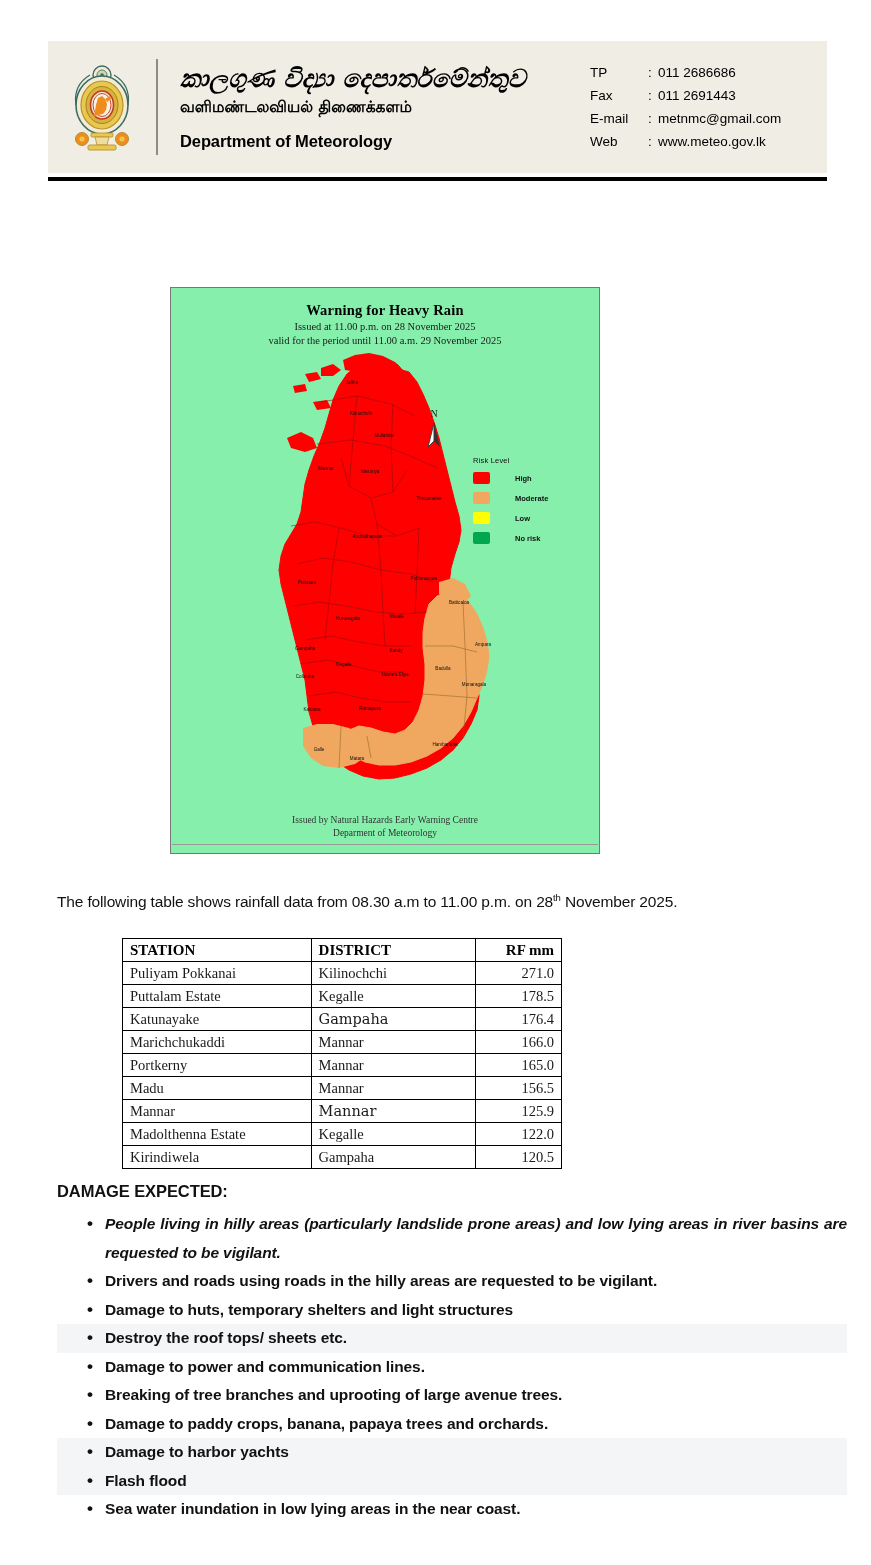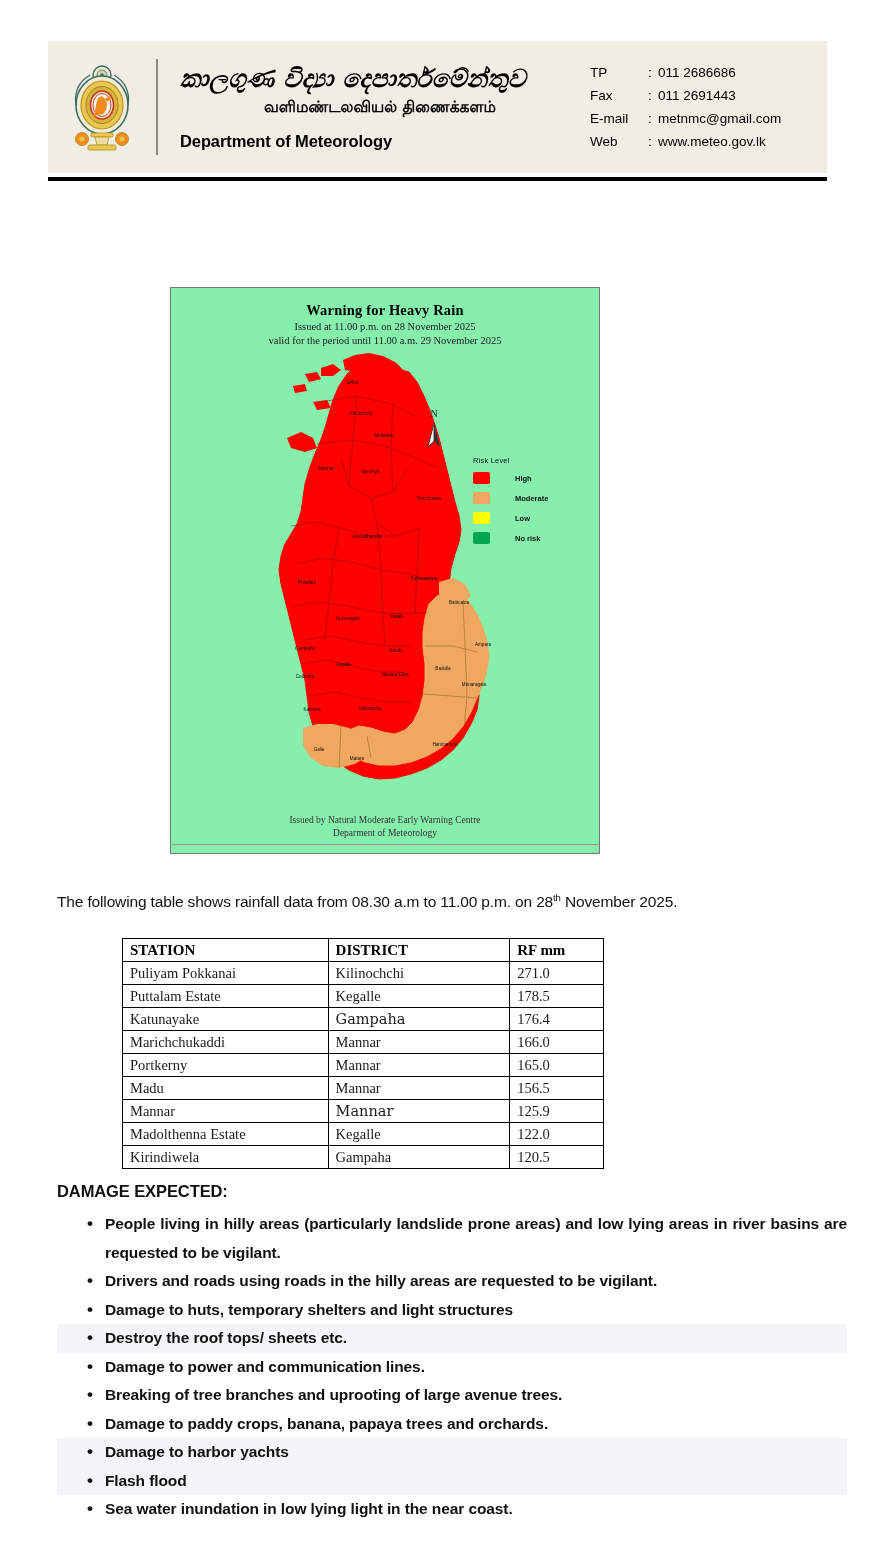--- a/index.html
+++ b/index.html
@@ -47,21 +47,20 @@
     color: #000;
     font-style: italic;
   }
   .org-tamil {
     font-family: "DejaVu Sans", sans-serif;
     font-size: 15.5px;
     font-weight: 700;
     line-height: 1.5;
     margin-top: 2px;
     color: #000;
-    text-align: center;
   }
   .org-english {
     font-size: 16.5px;
     font-weight: 700;
     margin-top: 13px;
     letter-spacing: -0.1px;
     color: #000;
   }
   .contact-block {
     flex: 1;
@@ -183,38 +182,38 @@
     font-size: 15.5px;
     color: #111;
     letter-spacing: -0.15px;
   }
   .intro sup { font-size: 9.5px; vertical-align: super; }
 
   
   table.rf {
     position: absolute;
     left: 122px; top: 938px;
-    width: 482px;
+    width: 440px;
     border-collapse: collapse;
     font-family: "Liberation Serif", serif;
   }
   table.rf th, table.rf td {
     border: 1px solid #000;
     padding: 1px 7px;
     font-size: 14.5px;
     line-height: 20px;
     color: #1a1a1a;
   }
   table.rf th {
     font-weight: 700;
     font-size: 15px;
     color: #000;
     text-align: left;
   }
-  table.rf th.num, table.rf td.num { text-align: left; }
+  table.rf th.num, table.rf td.num { text-align: right; }
   .col-station { width: 206px; }
   .col-district { width: 182px; }
   .col-rf { width: 94px; }
   td.alt-font { font-family: "DejaVu Serif", serif; font-size: 13.2px; }
 
   
   .damage-head {
     position: absolute;
     left: 57px; top: 1182px;
     font-size: 16.5px;
@@ -239,21 +238,21 @@
   }
   .bullet.shade { background: #f4f5f7; }
   .bullet-dot {
     flex: none;
     width: 30px;
     text-align: center;
     font-size: 17px;
     line-height: 28.5px;
   }
   .bullet-text { flex: 1; }
-  .bullet-text.justify { text-align: justify; }
+  .bullet-text.justify { text-align: justify; font-style: italic; }
 </style>
 </head>
 <body>
 
 <div class="letterhead">
   <div class="crest-wrap">
     <svg class="crest" viewBox="0 0 62 96">
       <ellipse cx="31" cy="16" rx="9" ry="9" fill="#f2ead2" stroke="#3d6b63" stroke-width="1.4"></ellipse>
       <circle cx="31" cy="16" r="5" fill="#cbd8b0" stroke="#3d6b63" stroke-width="0.8"></circle>
       <circle cx="31" cy="16" r="1.8" fill="#3d6b63"></circle>
@@ -426,21 +425,21 @@
         <span class="legend-label">Low</span>
       </div>
       <div class="legend-row">
         <span class="legend-swatch" style="background:#00A650;"></span>
         <span class="legend-label">No risk</span>
       </div>
     </div>
   </div>
 
   <div class="map-footer">
-    <div>Issued by Natural Moderate Early Warning Centre</div>
+    <div>Issued by Natural Hazards Early Warning Centre</div>
     <div>Deparment of Meteorology</div>
   </div>
   <div class="map-foot-rule"></div>
 </div>
 
 <div class="intro">
   <span>The following table shows rainfall data from 08.30 a.m to 11.00 p.m. on 28</span><sup>th</sup><span> November 2025.</span>
 </div>
 
 <table class="rf">
@@ -534,15 +533,15 @@
   <div class="bullet shade">
     <span class="bullet-dot">•</span>
     <span class="bullet-text">Damage to harbor yachts</span>
   </div>
   <div class="bullet shade">
     <span class="bullet-dot">•</span>
     <span class="bullet-text">Flash flood</span>
   </div>
   <div class="bullet">
     <span class="bullet-dot">•</span>
-    <span class="bullet-text">Sea water inundation in low lying light in the near coast.</span>
+    <span class="bullet-text">Sea water inundation in low lying areas in the near coast.</span>
   </div>
 </div>
 
 </body></html>

